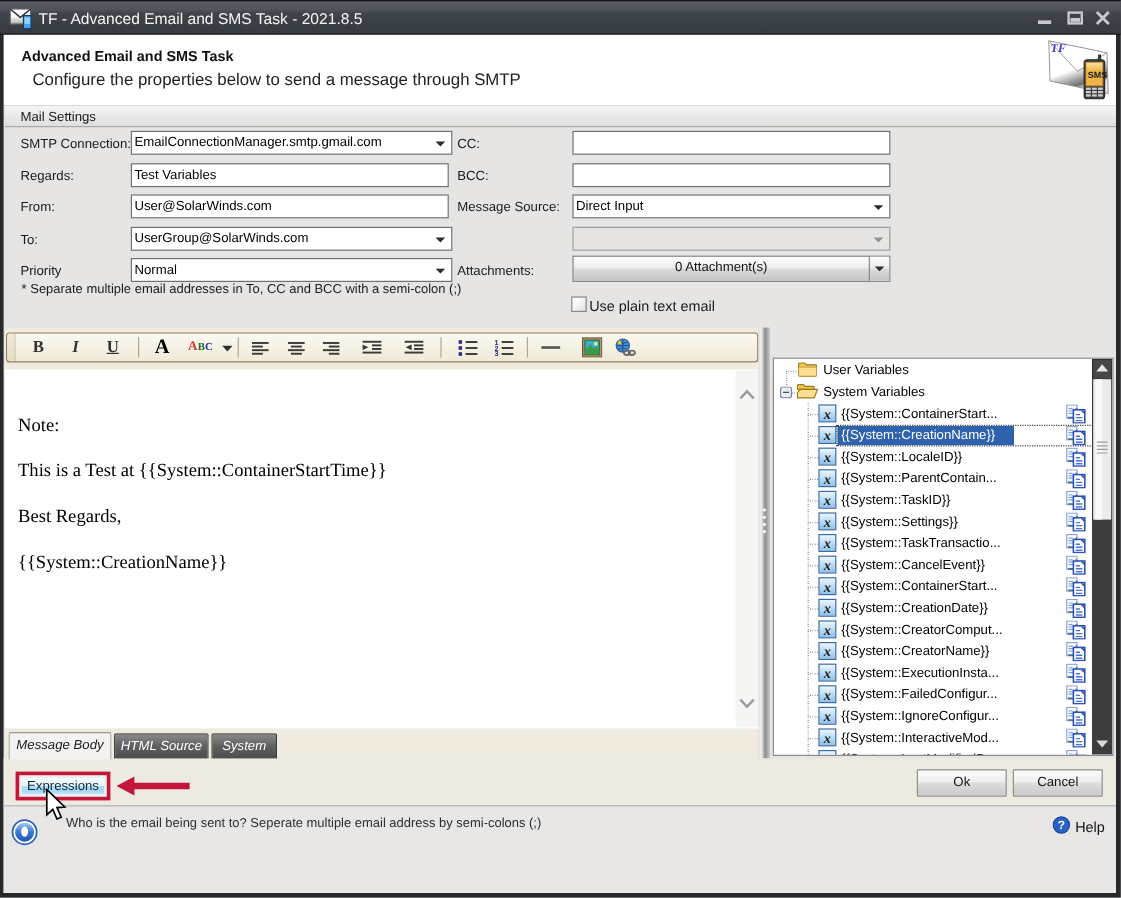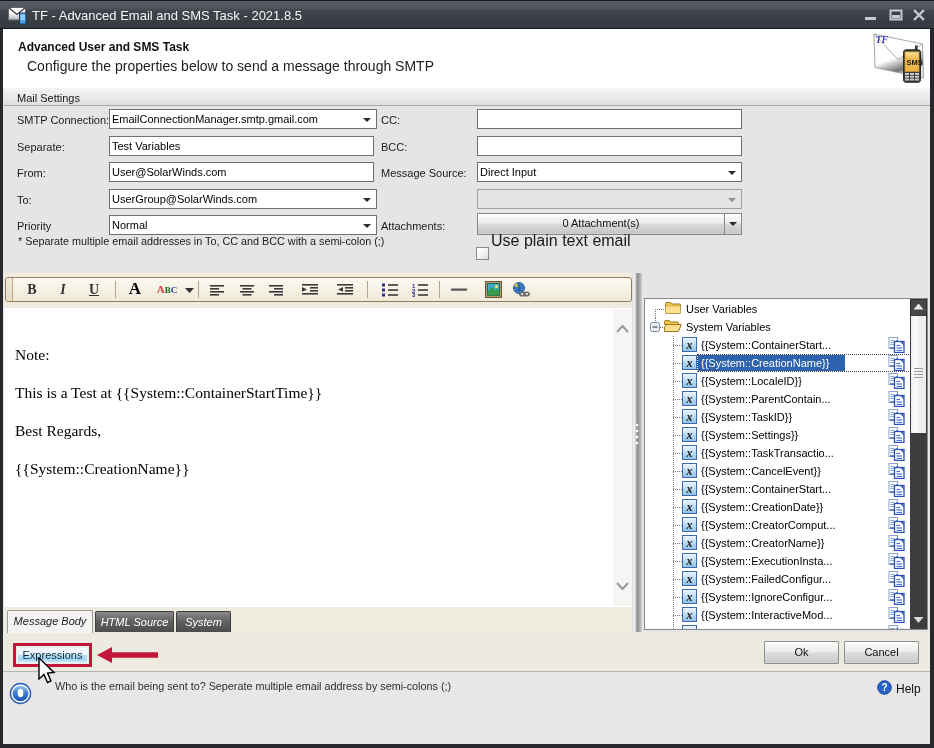--- a/index.html
+++ b/index.html
@@ -96,21 +96,21 @@
   <div id="titletext">TF - Advanced Email and SMS Task - 2021.8.5</div>
   <svg class="abs" style="left:863px;top:8px" width="62" height="12" viewBox="0 0 62 12">
     <rect x="2" y="8" width="11" height="3" fill="#c7cbd1"></rect>
     <rect x="27.5" y="1.5" width="11" height="9" fill="none" stroke="#c7cbd1" stroke-width="2"></rect>
       <rect x="29" y="6" width="8" height="3.2" fill="#c7cbd1"></rect>
     <path d="M51 1 L61 11 M61 1 L51 11" stroke="#c7cbd1" stroke-width="2.4"></path>
   </svg>
 </div>
 
 <div id="header">
-  <div id="htitle">Advanced User and SMS Task</div>
+  <div id="htitle">Advanced Email and SMS Task</div>
   <div id="hsub">Configure the properties below to send a message through SMTP</div>
   <svg class="abs" style="left:866px;top:3px" width="58" height="54" viewBox="0 0 58 54">
     <defs>
       <linearGradient id="envg" x1="0.1" y1="0.35" x2="0.35" y2="1">
         <stop offset="0.42" stop-color="#ffffff"></stop>
           <stop offset="0.68" stop-color="#a8a8a8"></stop>
           <stop offset="0.85" stop-color="#707070"></stop>
           <stop offset="1" stop-color="#e8e8e8"></stop>
       </linearGradient>
       <linearGradient id="scr" x1="0" y1="0" x2="0" y2="1">
@@ -140,21 +140,21 @@
       </g>
     </g>
   </svg>
 </div>
 
 <div id="content">
   <div id="grouphdr">
       <span>Mail Settings</span>
     </div>
   <div class="lbl" style="left:14px;top:26px">SMTP Connection:</div>
-  <div class="lbl" style="left:14px;top:53px">Separate:</div>
+  <div class="lbl" style="left:14px;top:53px">Regards:</div>
   <div class="lbl" style="left:14px;top:79px">From:</div>
   <div class="lbl" style="left:14px;top:106px">To:</div>
   <div class="lbl" style="left:14px;top:132px">Priority</div>
   <div class="txt" style="left:106px;top:21px;width:268px">EmailConnectionManager.smtp.gmail.com<i class="arr"></i></div>
   <div class="txt" style="left:106px;top:48px;width:265px">Test Variables</div>
   <div class="txt" style="left:106px;top:74px;width:265px">User@SolarWinds.com</div>
   <div class="txt" style="left:106px;top:101px;width:268px">UserGroup@SolarWinds.com<i class="arr"></i></div>
   <div class="txt" style="left:106px;top:127px;width:268px">Normal<i class="arr"></i></div>
   <div class="lbl" style="left:15px;top:147px;font-size:10.8px">* Separate multiple email addresses in To, CC and BCC with a semi-colon (;)</div>
   <div class="lbl" style="left:378px;top:26px">CC:</div>
@@ -167,21 +167,21 @@
   <div class="txt" style="left:474px;top:101px;width:265px;background:#e6e5e3;border-color:#a0a0a0">
       <i class="arr" style="border-top-color:#909090"></i>
     </div>
   <div id="attbtn">
       <div class="cap">0 Attachment(s)</div>
       <div class="split">
         <i class="arr" style="right:4px;top:8px"></i>
       </div>
     </div>
   <div id="cb1"></div>
-  <div class="lbl" style="left:488px;top:144px;font-size:16px">Use plain text email</div>
+  <div class="lbl" style="left:488px;top:160px;font-size:12px">Use plain text email</div>
 
   <div id="edpanel">
     <div id="toolbar">
       <div id="tbgrip"></div>
       <div class="ticon" style="left:18px;width:16px;text-align:center;font-family:'Liberation Serif',serif;font-weight:bold;font-size:14px;line-height:23px;color:#333">B</div>
         <div class="ticon" style="left:49px;width:16px;text-align:center;font-family:'Liberation Serif',serif;font-style:italic;font-weight:bold;font-size:14px;line-height:23px;color:#333">I</div>
         <div class="ticon" style="left:80px;width:16px;text-align:center;font-family:'Liberation Serif',serif;font-weight:bold;font-size:14px;line-height:23px;color:#333;text-decoration:underline">U</div>
         <div class="tsep" style="left:109px"></div>
         <div class="ticon" style="left:120px;width:18px;text-align:center;font-family:'Liberation Serif',serif;font-weight:bold;font-size:17px;line-height:22px;color:#000">A</div>
         <div class="ticon" style="left:146px;width:30px;text-align:center;font-family:'Liberation Serif',serif;font-weight:bold;font-size:11px;line-height:23px"><span style="color:#d43a3a">A</span><span style="color:#1a6b2a;font-size:9px">B</span><span style="color:#2a3a9a;font-size:9px">C</span></div>

